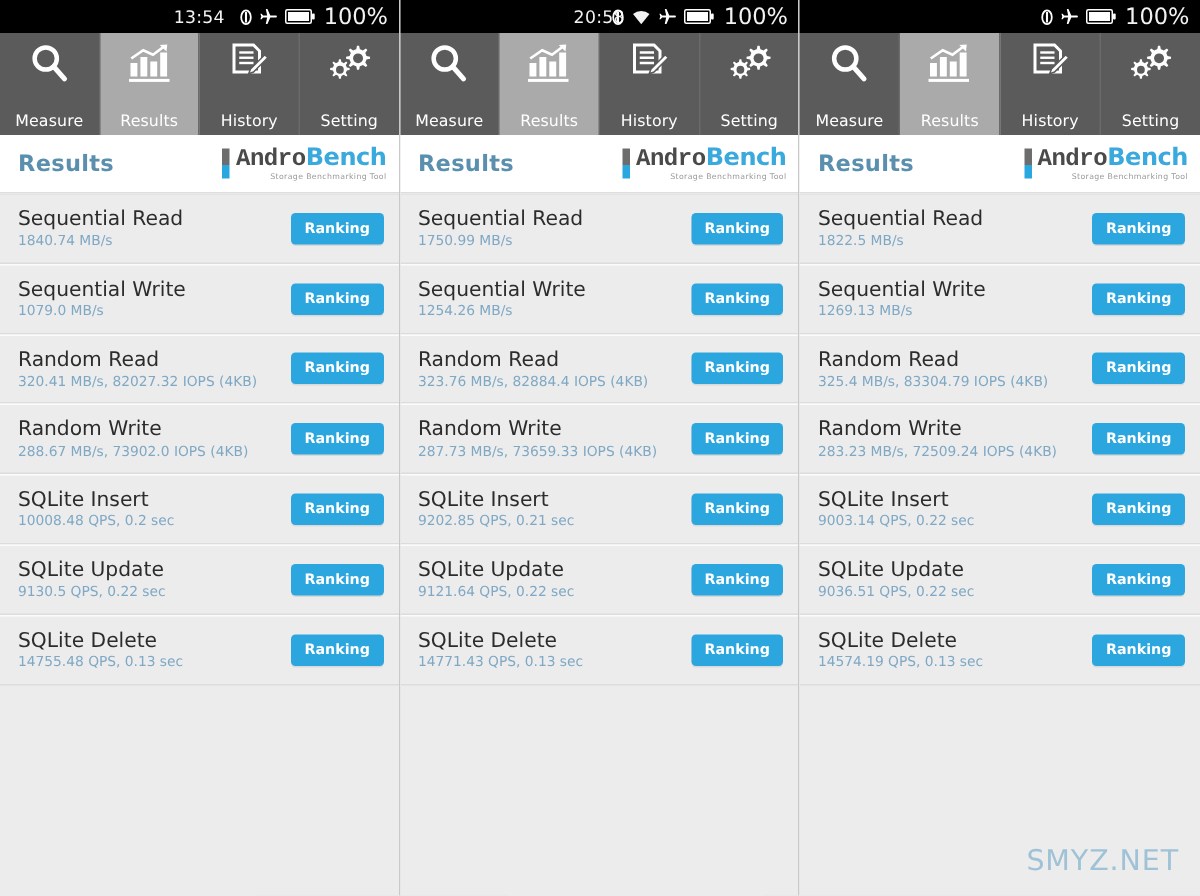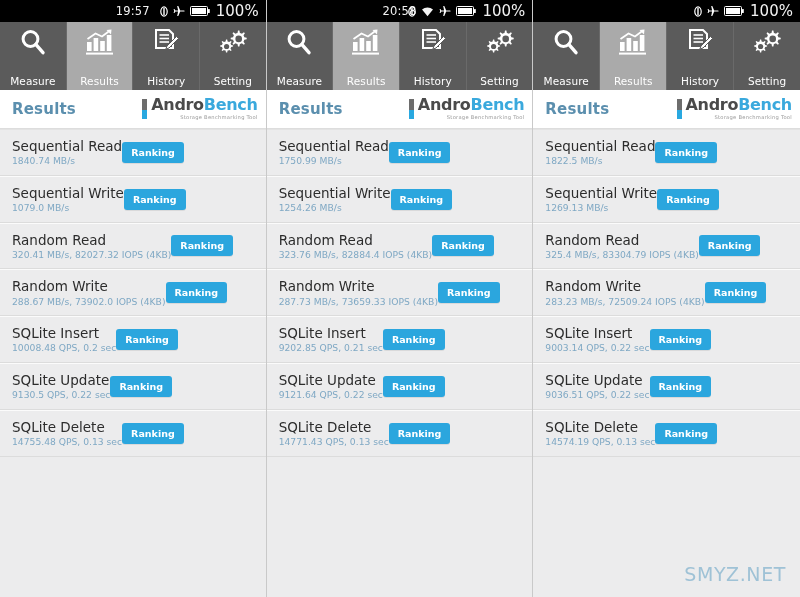--- a/index.html
+++ b/index.html
@@ -97,36 +97,37 @@
     color: #5b8fae;
     letter-spacing: .2px;
   }
   .logo { display: flex; align-items: center; gap: 4px; }
   .logo-bar {
     width: 5px; height: 20px;
     background: linear-gradient(to bottom, #6d6d6d 0 55%, #29a8e0 55% 100%);
   }
   .logo-text { display: flex; flex-direction: column; align-items: flex-start; line-height: 1; }
   .logo-name { font-size: 16px; font-weight: bold; letter-spacing: -.3px; }
-  .logo-name .andro { color: #4a4a4a; }
+  .logo-name .andro { color: #4a4a4a; font-family: Liberation Mono, monospace; }
   .logo-name .bench { color: #3aa9dd; }
   .logo-tag {
     font-size: 5.2px;
     color: #9a9a9a;
     letter-spacing: .25px;
     margin-top: 2px;
     align-self: flex-end;
   }
 
   
   .results-list { flex: 1; background: #ececed; overflow: hidden; }
   .result-row {
     height: 46.8px;
     display: flex;
     align-items: center;
+    justify-content: space-between;
     padding: 0 10px 0 12px;
     border-bottom: 1px solid #dcdcdc;
     border-top: 1px solid #fbfbfb;
     background: #ececed;
   }
   .result-row:first-child { border-top: 1px solid #e3e3e3; }
   .row-text { display: flex; flex-direction: column; justify-content: center; gap: 3px; }
   .row-title {
     font-size: 13.5px;
     color: #2c2c2c;
@@ -159,21 +160,21 @@
     color: #9fc2d6;
     letter-spacing: .6px;
   }
 </style>
 </head>
 <body>
 
 <div class="screen" id="screen">
     <div class="panel">
       <div class="statusbar">
-        <span class="status-time">19:57</span>
+        <span class="status-time">13:54</span>
         <div class="status-icons">
           <span class="ic">
             <svg width="8" height="11" viewBox="0 0 8 11">
               <ellipse cx="4" cy="5.5" rx="3.2" ry="4.6" fill="none" stroke="#fff" stroke-width="1.2"></ellipse>
               <rect x="3.3" y="2" width="1.4" height="7" fill="#fff"></rect>
             </svg>
           </span>
           <span class="ic">
             <svg width="12" height="12" viewBox="0 0 12 12">
               <path d="M11 5.4 L7.2 5.4 L5.3 1 L4.2 1 L5.1 5.4 L2.4 5.4 L1.4 4.1 L0.6 4.1 L1.2 6 L0.6 7.9 L1.4 7.9 L2.4 6.6 L5.1 6.6 L4.2 11 L5.3 11 L7.2 6.6 L11 6.6 A0.6 0.6 0 0 0 11 5.4 Z" fill="#fff"></path>

